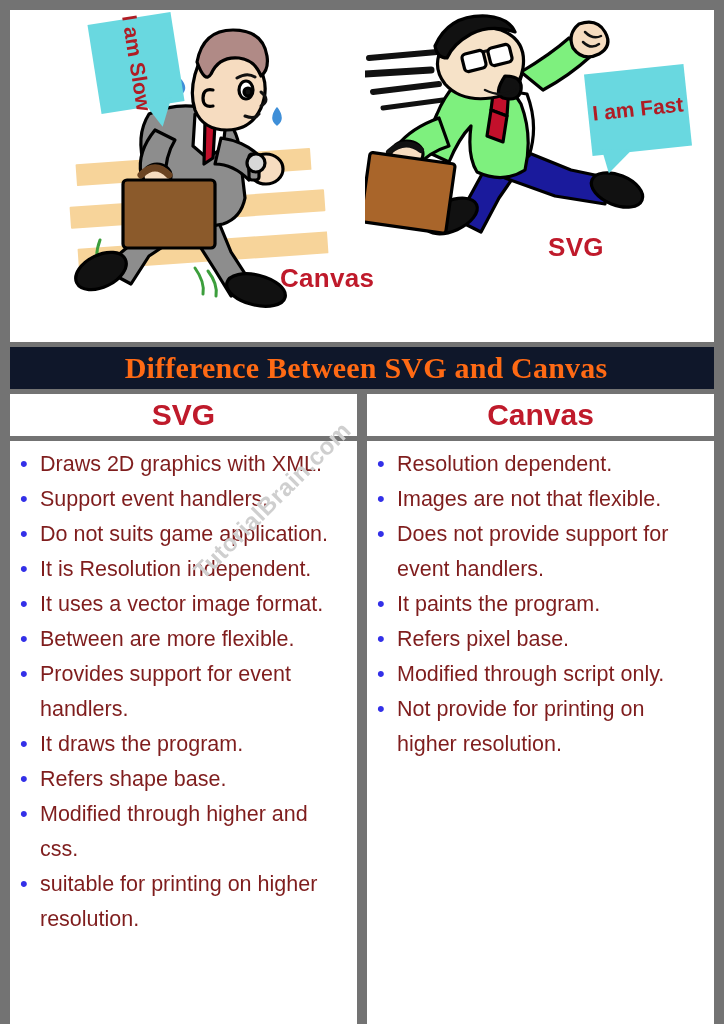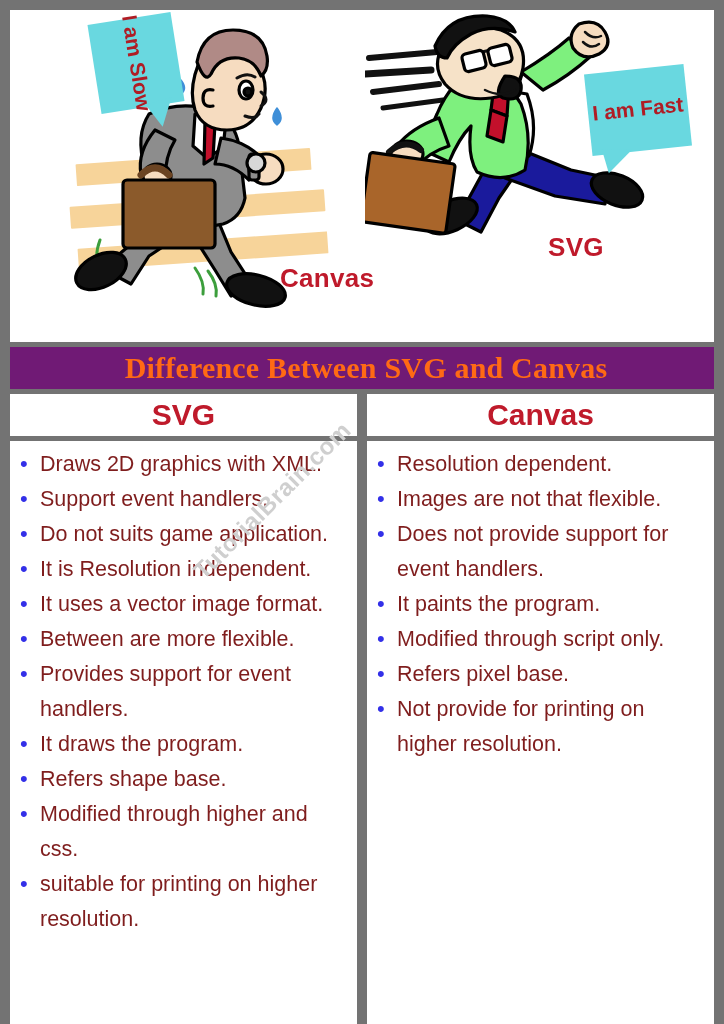--- a/index.html
+++ b/index.html
@@ -125,21 +125,21 @@
     font-size: 26px;
     letter-spacing: 0.3px;
   }
   .caption-canvas { left: 270px; top: 253px; }
   .caption-svg    { left: 538px; top: 222px; }
 
   
   .title-row {
     width: 704px;
     height: 42px;
-    background: #701a75;
+    background: #0f172a;
     display: flex;
     align-items: center;
     justify-content: center;
     box-sizing: border-box;
     padding-left: 8px;
   }
   .title-text {
     font-family: "Liberation Serif", "DejaVu Serif", serif;
     font-weight: bold;
     font-size: 30px;
@@ -374,22 +374,22 @@
     <div class="col">
       <div class="col-head">
         <span class="col-head-text">Canvas</span>
       </div>
       <div class="col-body">
         <ul class="points">
           <li>Resolution dependent.</li>
           <li>Images are not that flexible.</li>
           <li>Does not provide support for event handlers.</li>
           <li>It paints the program.</li>
+          <li>Refers pixel base.</li>
           <li>Modified through script only.</li>
-          <li>Refers pixel base.</li>
           <li>Not provide for printing on higher resolution.</li>
         </ul>
       </div>
     </div>
 
   </div>
 
   <div class="watermark">TutorialBrain.com</div>
 
 </div>

